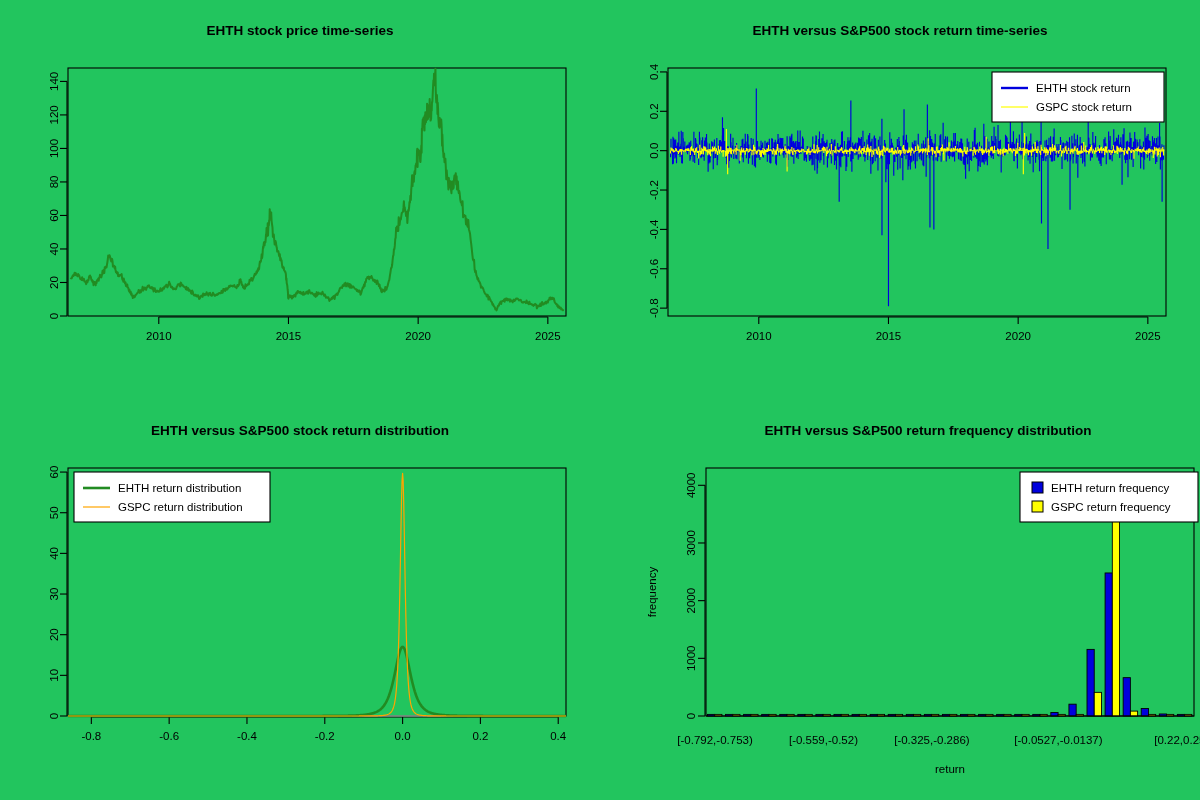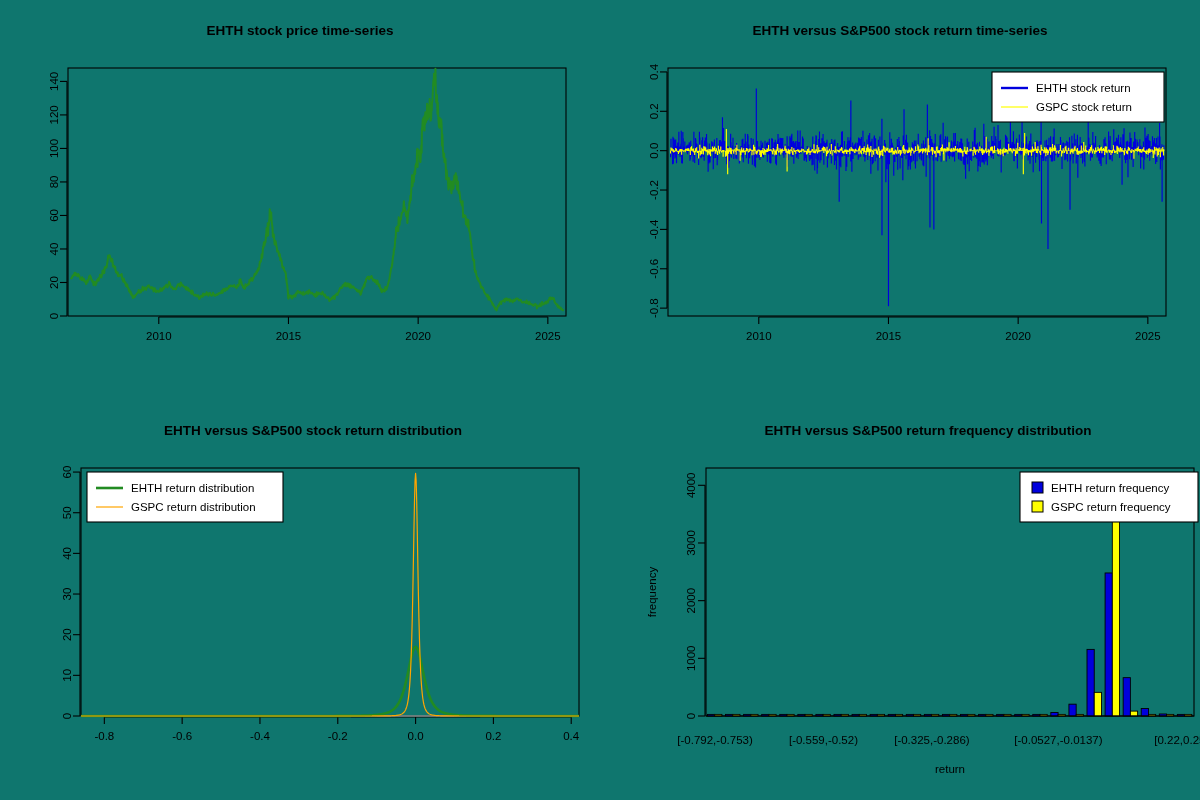--- a/index.html
+++ b/index.html
@@ -1,20 +1,20 @@
 <!DOCTYPE html>
 <html><head>
 <meta charset="utf-8">
 <style>
   html,body{margin:0;padding:0;background:#ffffff;}
   body{width:1200px;height:800px;font-family:"Liberation Sans",sans-serif;color:#000;}
-  #page{position:relative;width:1200px;height:800px;overflow:hidden;background:#0f766e;}
+  #page{position:relative;width:1200px;height:800px;overflow:hidden;background:#22c55e;}
   .panel{position:absolute;width:600px;height:400px;}
   #p1{left:0;top:0;} #p2{left:600px;top:0;}
-  #p3{left:0;top:400px;padding-left:13px;} #p4{left:628px;top:400px;}
+  #p3{left:0;top:400px;} #p4{left:628px;top:400px;}
   svg{display:block;}
   .ttl{font-size:13.5px;font-weight:bold;font-family:"Liberation Sans",sans-serif;}
   .tick{font-size:11.5px;font-family:"Liberation Sans",sans-serif;fill:#000;}
   .axlab{font-size:11.5px;font-family:"Liberation Sans",sans-serif;fill:#000;}
   .legtxt{font-size:11.5px;font-family:"Liberation Sans",sans-serif;fill:#000;}
   .binlab{font-size:11.5px;font-family:"Liberation Sans",sans-serif;fill:#000;}
   .box{fill:none;stroke:#000;stroke-width:1.1;}
   .axisline{stroke:#000;stroke-width:1.1;fill:none;}
 </style>
 </head>

